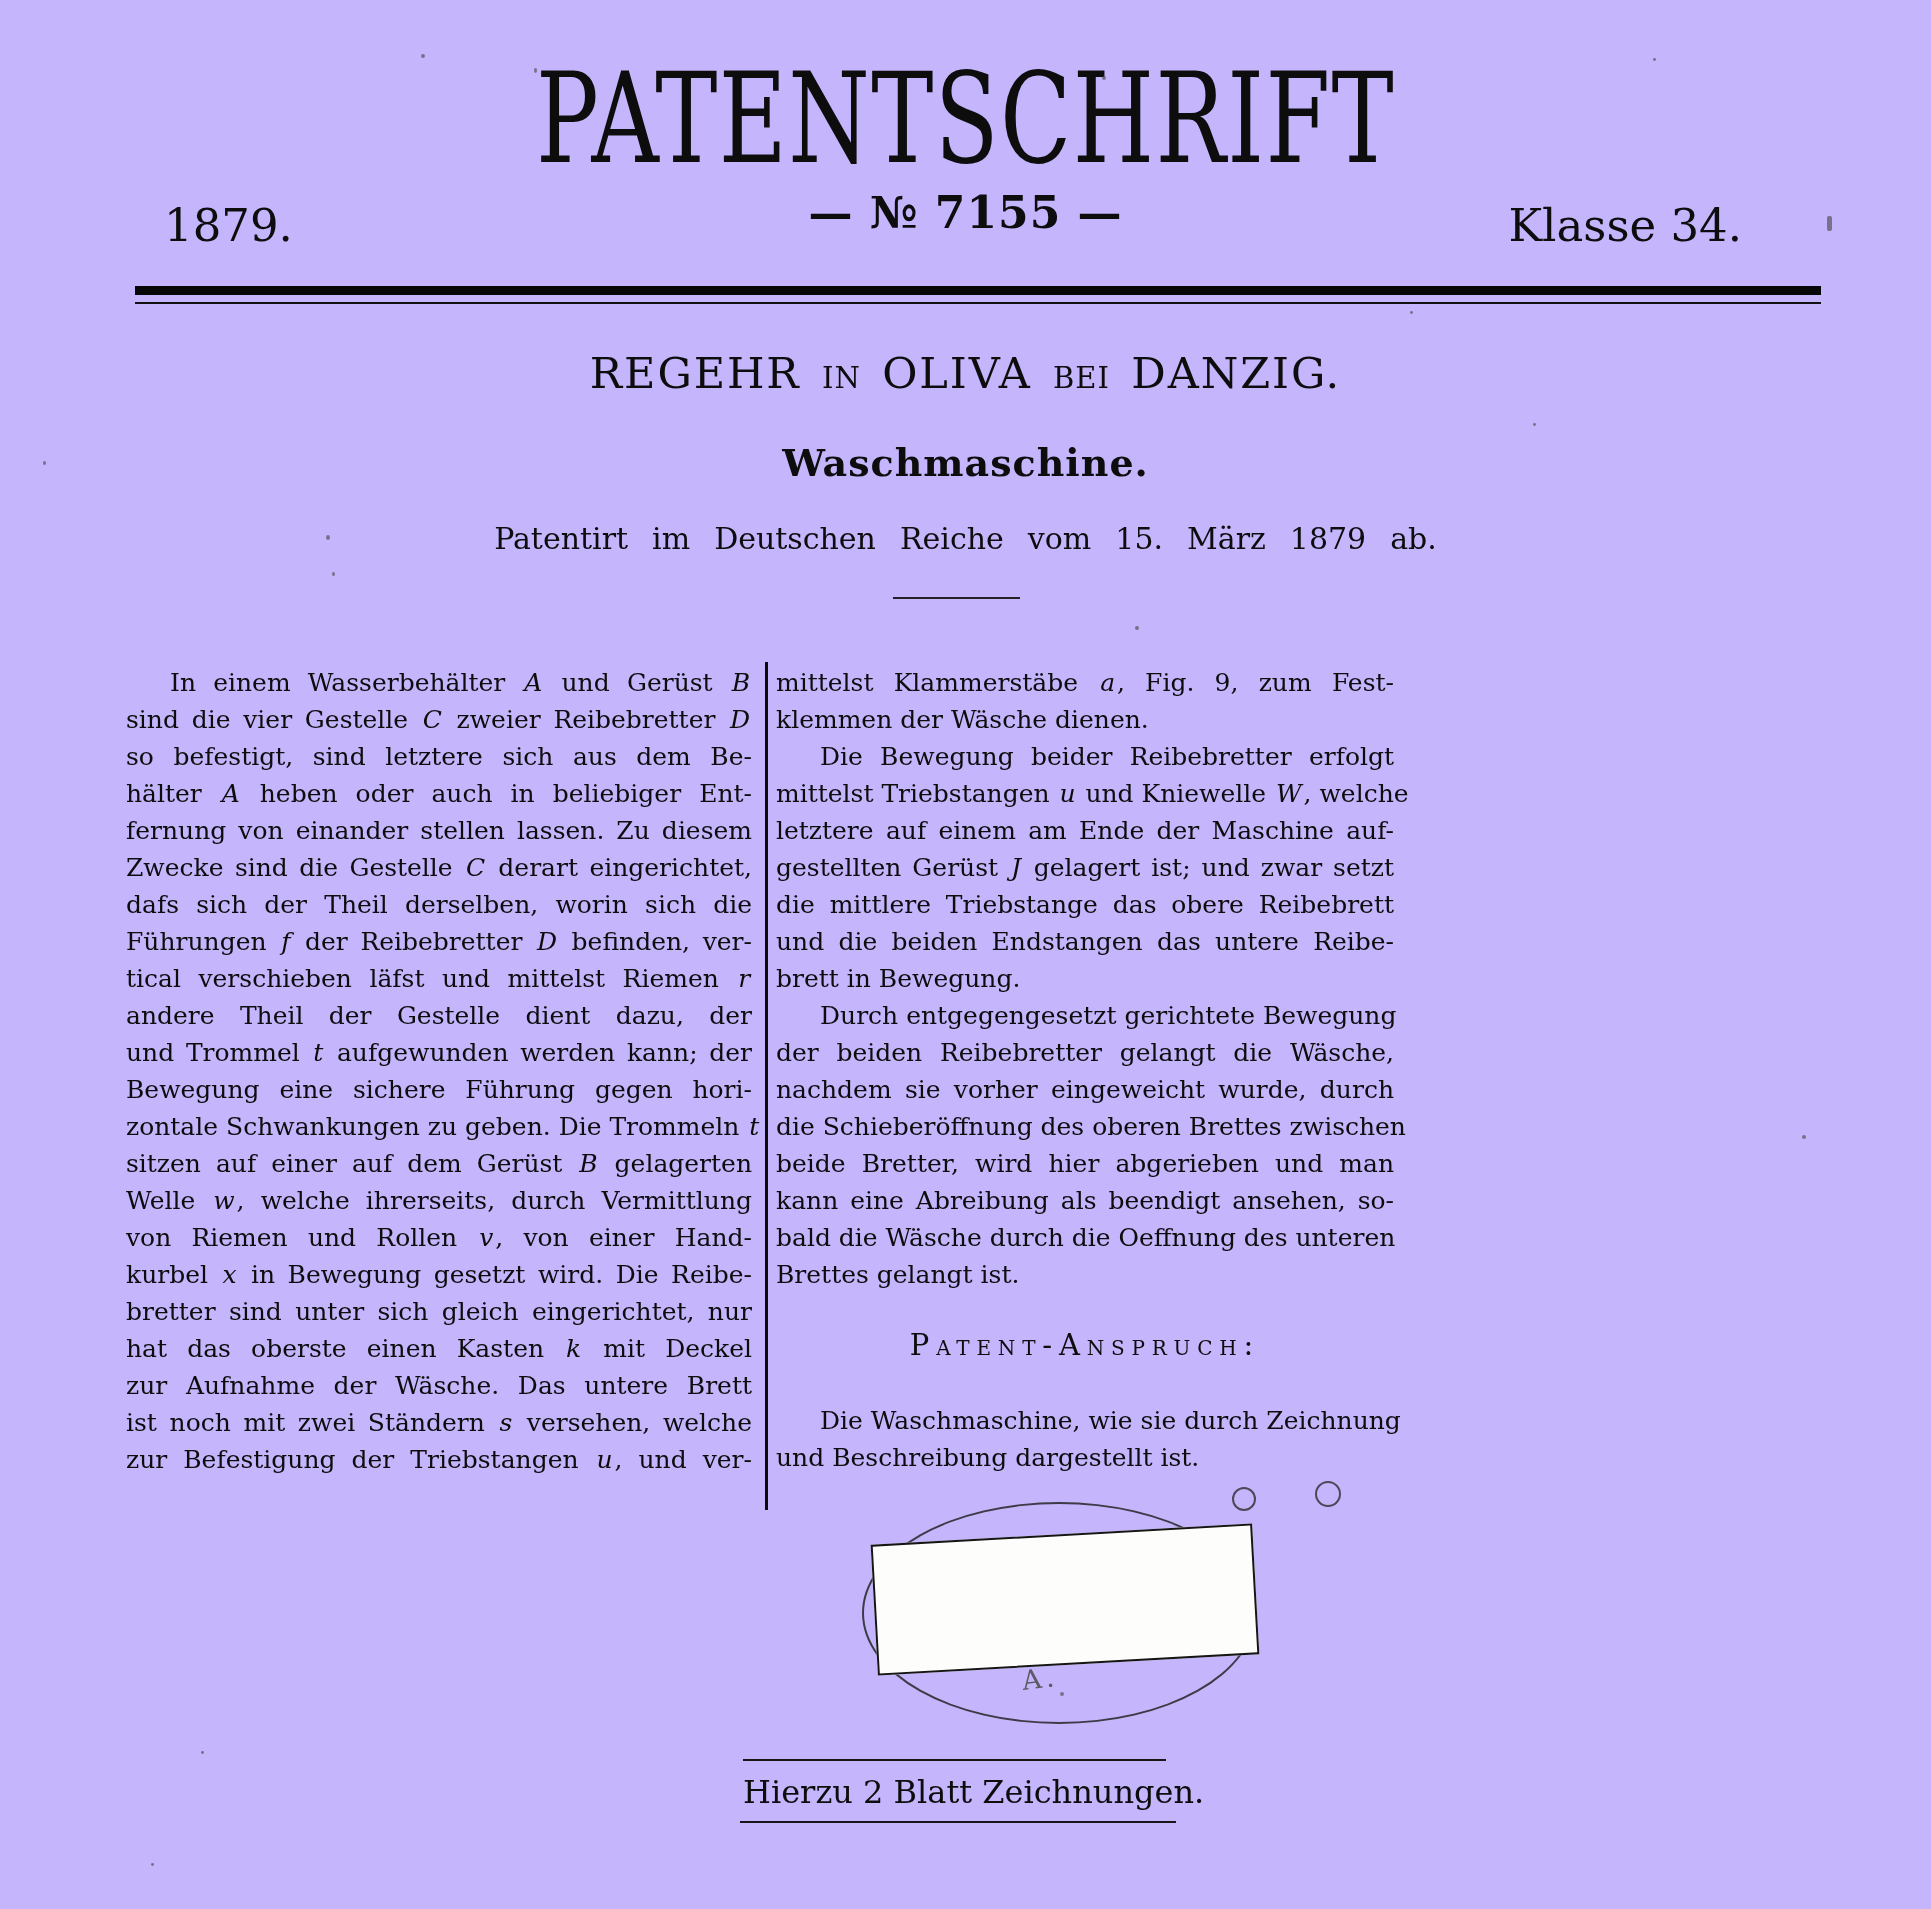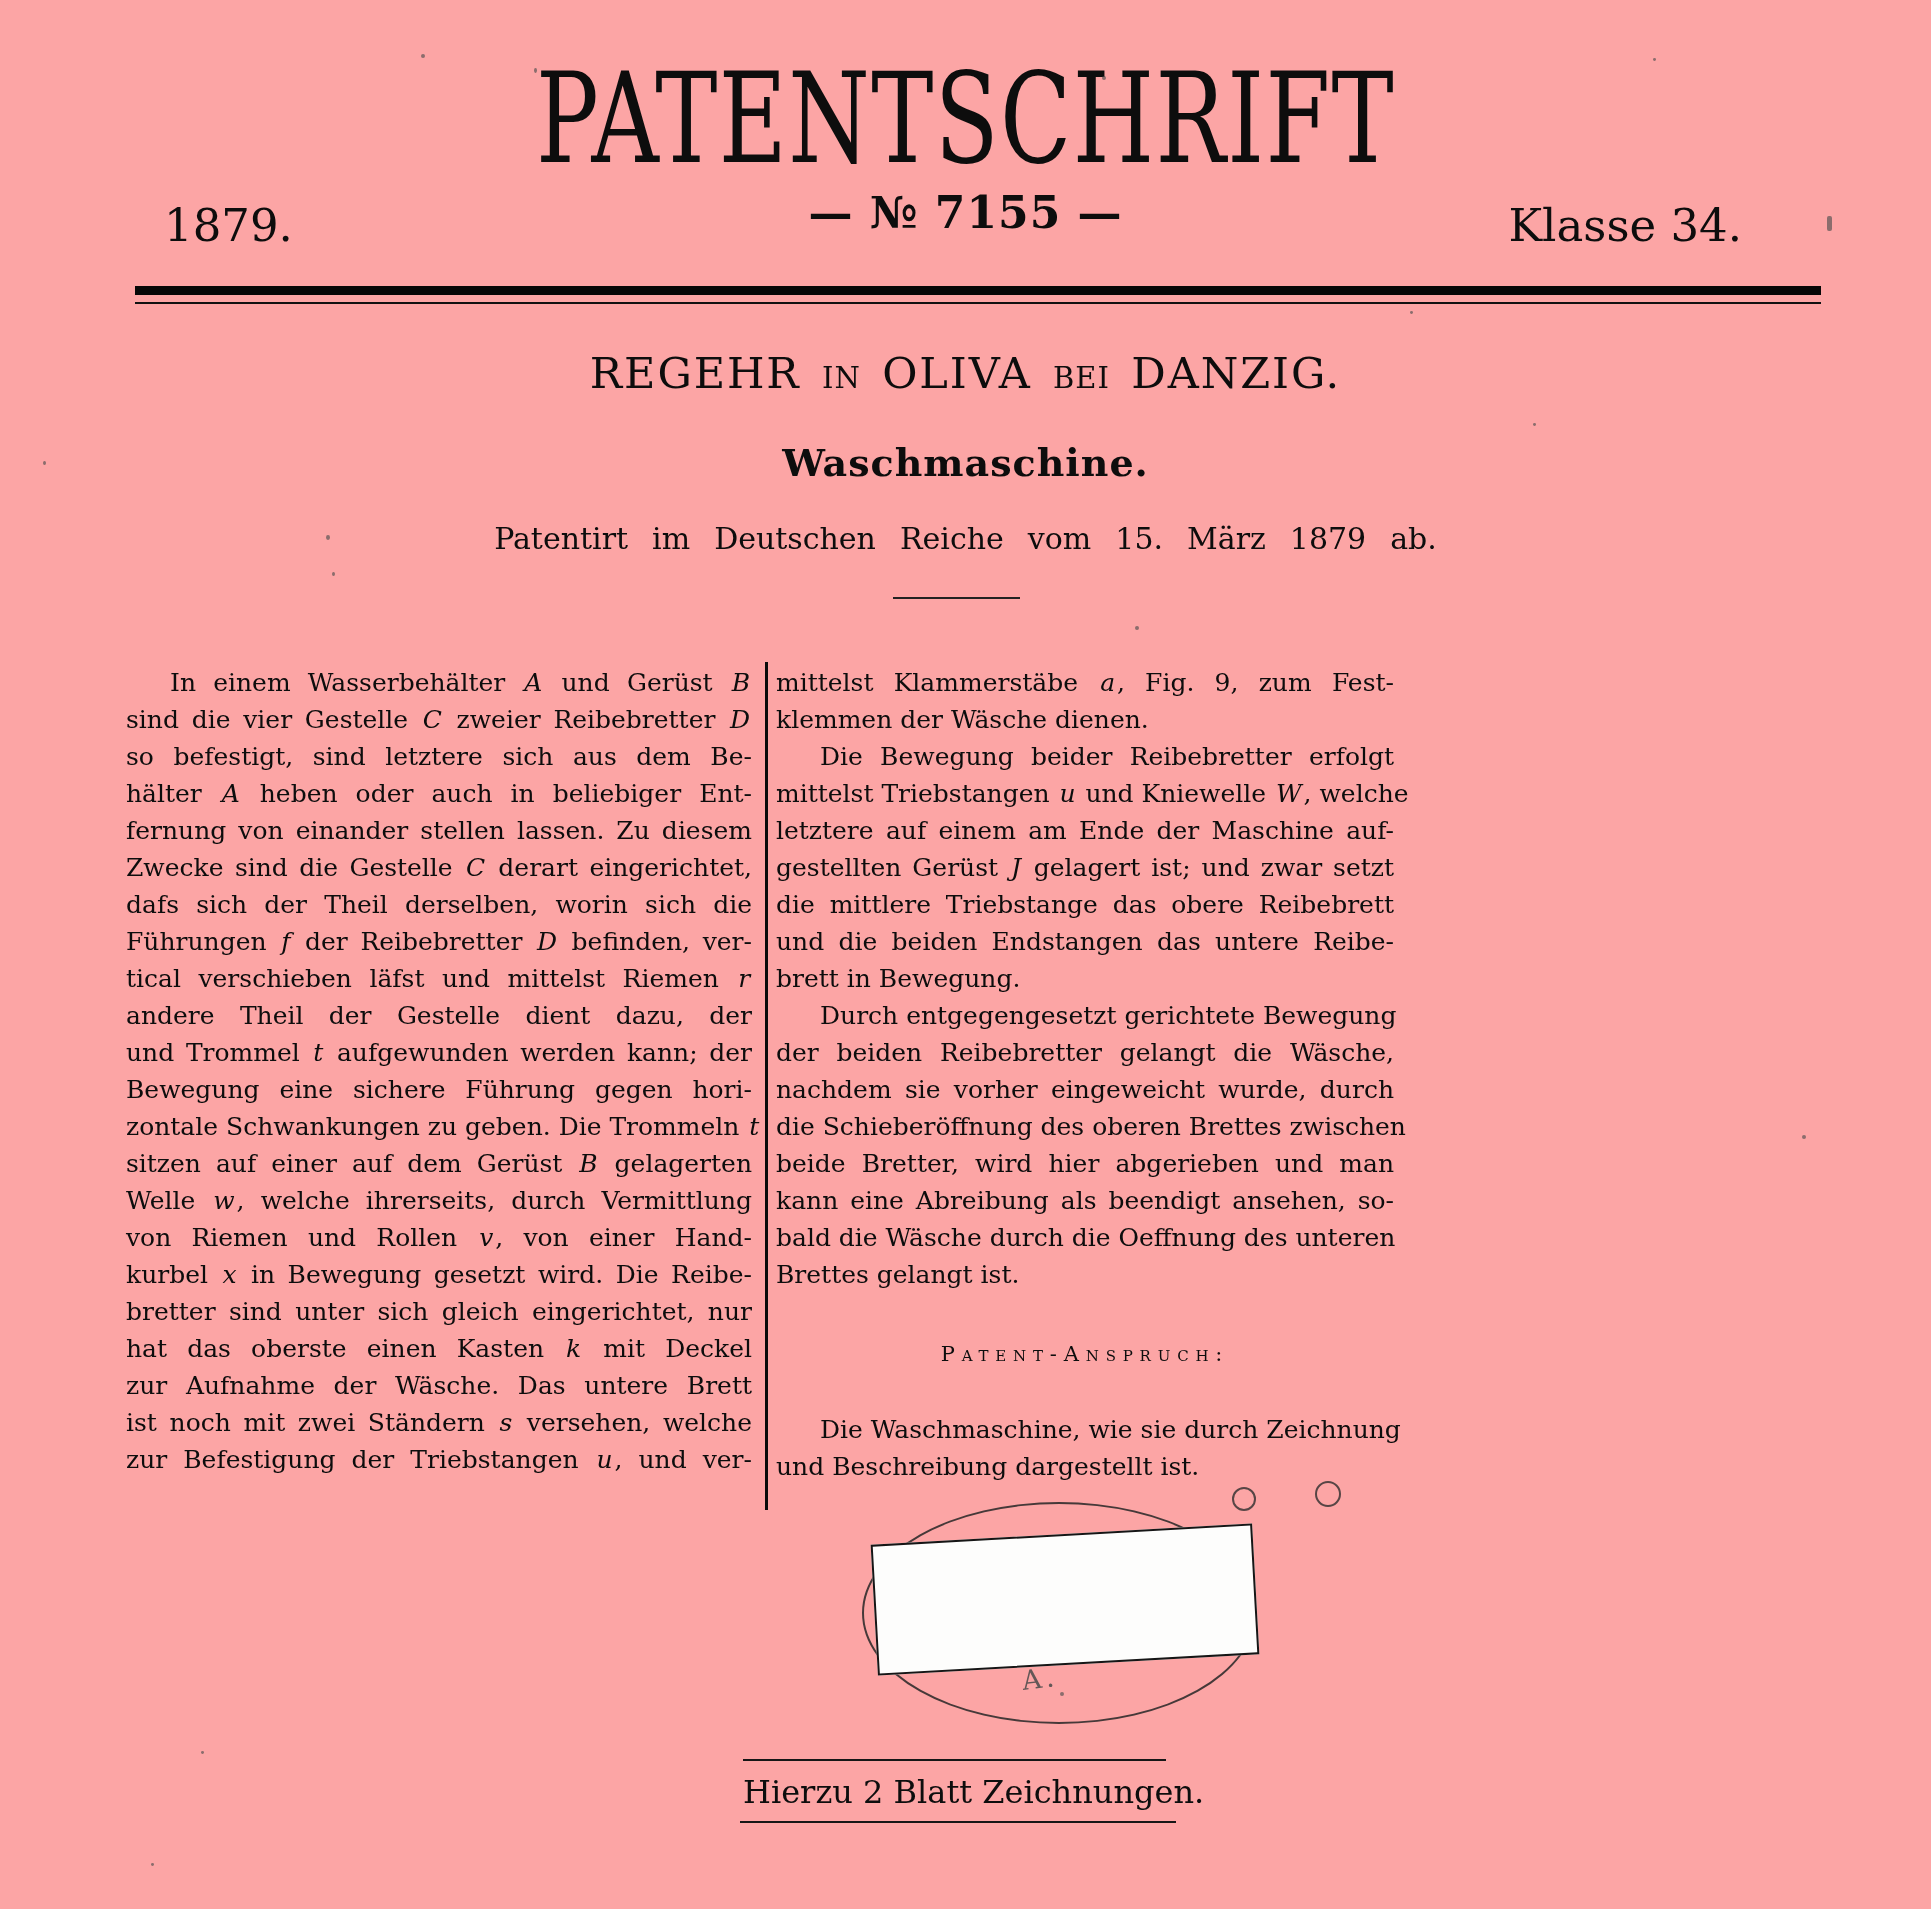--- a/index.html
+++ b/index.html
@@ -1,18 +1,18 @@
 <!DOCTYPE html>
 <html><head>
 <meta charset="utf-8">
 <style>
   html,body{margin:0;padding:0;background:#e8e8e8;}
   .page{
     position:relative;width:1931px;height:1910px;margin:0 auto;
-    background:#fca5a5;color:#0d0d0d;overflow:hidden;
+    background:#c4b5fd;color:#0d0d0d;overflow:hidden;
     font-family:"DejaVu Serif", serif;
   }
   
   .doc-title{
     position:absolute;top:56px;left:0;right:0;text-align:center;
     font-size:126px;line-height:1;letter-spacing:1.9px;
     transform:scaleX(0.74);transform-origin:center;
     white-space:nowrap;
   }
   .hdr-year{position:absolute;left:164px;top:199px;font-size:45px;}
@@ -44,22 +44,22 @@
   .col-right{left:776px;width:618px;}
   .col-divider{position:absolute;left:765px;top:662px;width:2.9px;height:848px;background:#0b0b0b;}
   .tline{
     height:37px;line-height:37px;font-size:25px;
     white-space:nowrap;text-align:justify;text-align-last:justify;
   }
   .tline.end{text-align:right;text-align-last:left;}
   .tline.ind{padding-left:44px;}
   .tline i{font-style:italic;padding:0 1.9px;}
   .claim-heading{
-    margin-top:41px;height:41px;line-height:41px;text-align:center;
-    font-size:21px;font-variant:small-caps;letter-spacing:6.8px;white-space:nowrap;
+    margin-top:32px;height:41px;line-height:41px;text-align:center;
+    font-size:29px;font-variant:small-caps;letter-spacing:6.8px;white-space:nowrap;
   }
   .claim-lines{margin-top:36px;}
   
   .stamp-ellipse{
     position:absolute;left:862px;top:1502px;width:390px;height:218px;
     border:2.9px solid #262626;border-radius:50%;opacity:.85;
   }
   .stamp-rect{
     position:absolute;left:874px;top:1534px;width:378px;height:127px;
     background:#fdfdfc;border:2.9px solid #161616;transform:rotate(-3.2deg);

